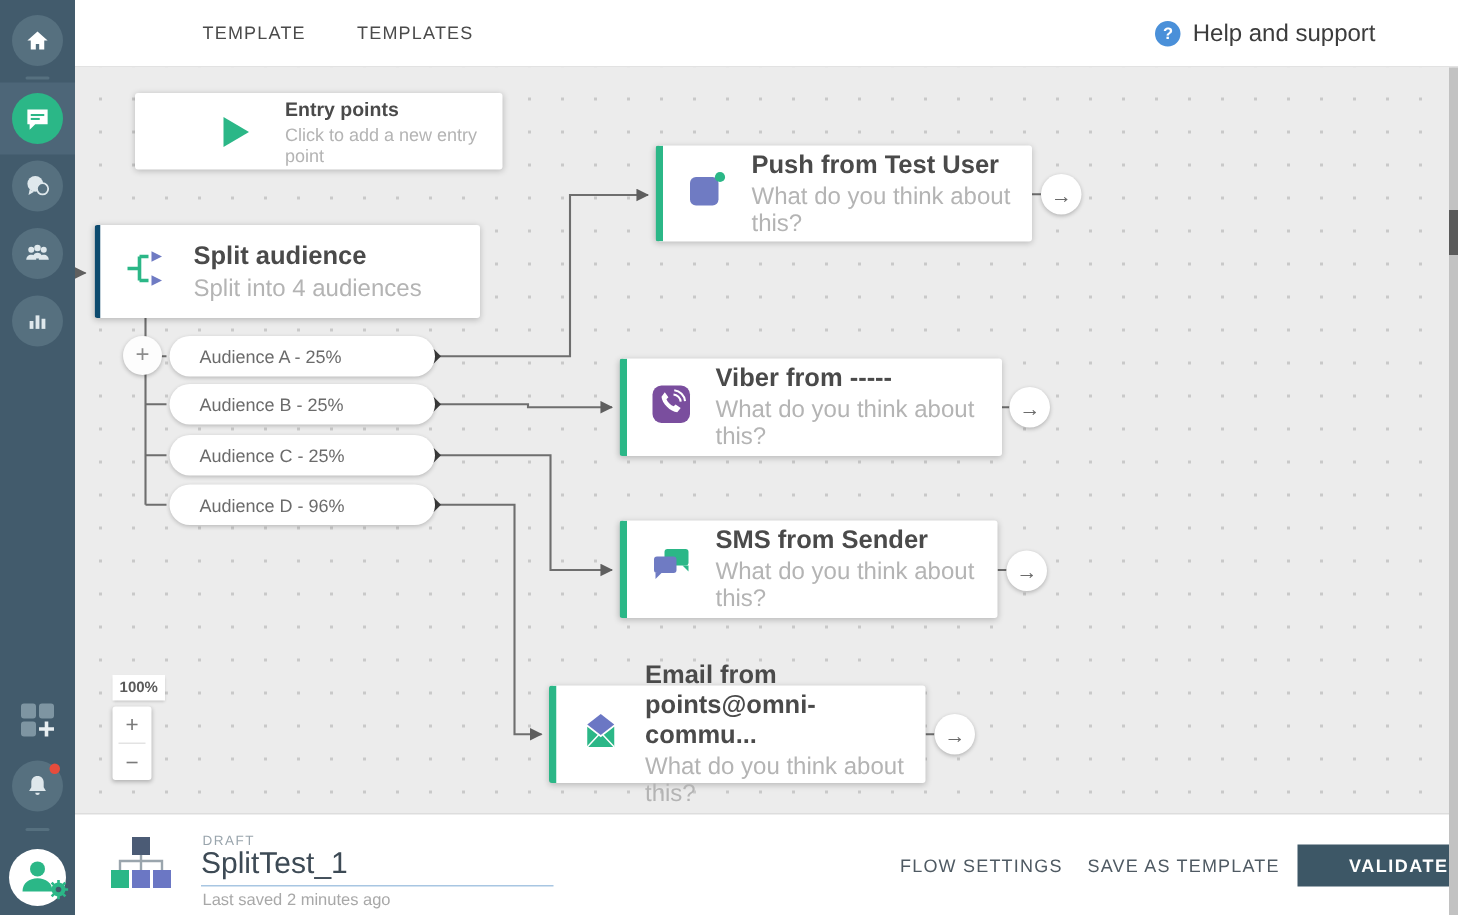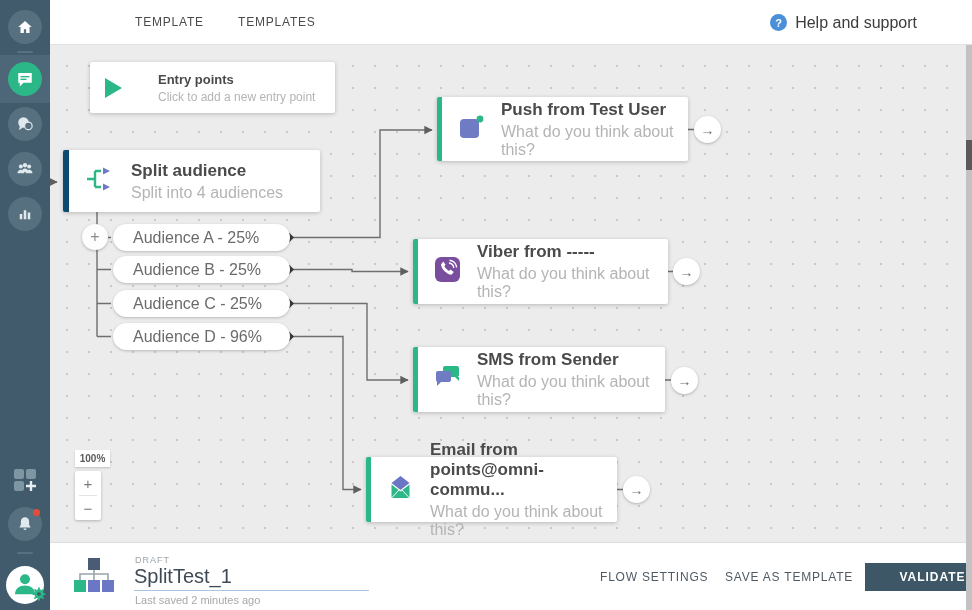--- a/index.html
+++ b/index.html
@@ -31,34 +31,34 @@
     background-color:#ececec;
     background-image:radial-gradient(#c9c9c9 1px, transparent 1.2px);
     background-size:22px 22px; background-position:6px 10px; z-index:1; }
 
   svg.wires { position:absolute; left:0; top:0; width:972px; height:610px; z-index:5; pointer-events:none; }
 
   .node { position:absolute; background:#fff; border-radius:2px; box-shadow:0 1px 4px rgba(0,0,0,.22); z-index:10; cursor:pointer; }
   .node .inner { display:flex; align-items:center; height:100%; padding-left:16px; gap:16px; }
   .node .txt .title { font-size:17px; font-weight:bold; color:#4a4a4a; margin-bottom:3px; }
   .node .txt .sub { font-size:16px; color:#b4b4b4; }
-  .bl-cyan { border-left:6px solid #0c4a6e; }
+  .bl-cyan { border-left:4px solid #0c4a6e; }
   .bl-green { border-left:5px solid #2bb787; }
 
   .entry-card { position:absolute; left:90px; top:62px; width:245px; height:51px; background:#fff; border-radius:2px; box-shadow:0 1px 4px rgba(0,0,0,.22); z-index:10; cursor:pointer; }
-  .entry-card .inner { display:flex; align-items:center; height:100%; padding-left:15px; gap:36px; }
+  .entry-card .inner { display:flex; align-items:center; height:100%; padding-left:15px; gap:24px;margin-left:44px; }
   .play-tri { width:0; height:0; border-left:17px solid #2bb787; border-top:10px solid transparent; border-bottom:10px solid transparent; }
 
   .split-node { left:63px; top:150px; width:257px; height:62px; }
   .ch0 { left:437px; top:97px;  width:251px; height:64px; }
   .ch1 { left:413px; top:239px; width:255px; height:65px; }
   .ch2 { left:413px; top:347px; width:252px; height:65px; }
   .ch3 { left:366px; top:457px; width:251px; height:65px; }
 
-  .pill { position:absolute; left:113px; width:177px; height:27px; background:#fff; border-radius:14px; box-shadow:0 1px 3px rgba(0,0,0,.22); z-index:10; display:flex; align-items:center; padding-left:20px; font-size:16px; color:#6b6b6b; cursor:pointer; }
+  .pill { position:absolute; left:113px; width:177px; height:27px; background:#fff; border-radius:14px; box-shadow:0 1px 3px rgba(0,0,0,.22); z-index:10; display:flex; align-items:center; padding-left:20px; font-size:12px; color:#6b6b6b; cursor:pointer; }
   .p0 { top:224px; } .p1 { top:256px; } .p2 { top:290px; } .p3 { top:323px; }
 
   .plus-circle { position:absolute; left:82px; top:224px; width:26px; height:26px; border-radius:50%; background:#fdfdfd; box-shadow:0 1px 3px rgba(0,0,0,.25); z-index:11; display:flex; align-items:center; justify-content:center; color:#8d8d8d; font-size:16px; cursor:pointer; }
 
   .go-circle { position:absolute; width:27px; height:27px; border-radius:50%; background:#fff; box-shadow:0 1px 3px rgba(0,0,0,.25); z-index:11; display:flex; align-items:center; justify-content:center; color:#6b6b6b; font-size:14px; cursor:pointer; }
   .g0 { left:694px; top:116px; } .g1 { left:673px; top:258px; } .g2 { left:671px; top:367px; } .g3 { left:623px; top:476px; }
 
   .zoom-label { position:absolute; left:75px; top:450px; width:35px; height:17px; background:#fff; box-shadow:0 1px 2px rgba(0,0,0,.2); z-index:12; font-size:10px; font-weight:bold; color:#5a5a5a; display:flex; align-items:center; justify-content:center; }
   .zoom-card { position:absolute; left:75px; top:471px; width:26px; height:49px; background:#fff; border-radius:2px; box-shadow:0 1px 3px rgba(0,0,0,.25); z-index:12; display:flex; flex-direction:column; }
   .zoom-btn { flex:1; display:flex; align-items:center; justify-content:center; font-size:15px; color:#7a7a7a; cursor:pointer; }

